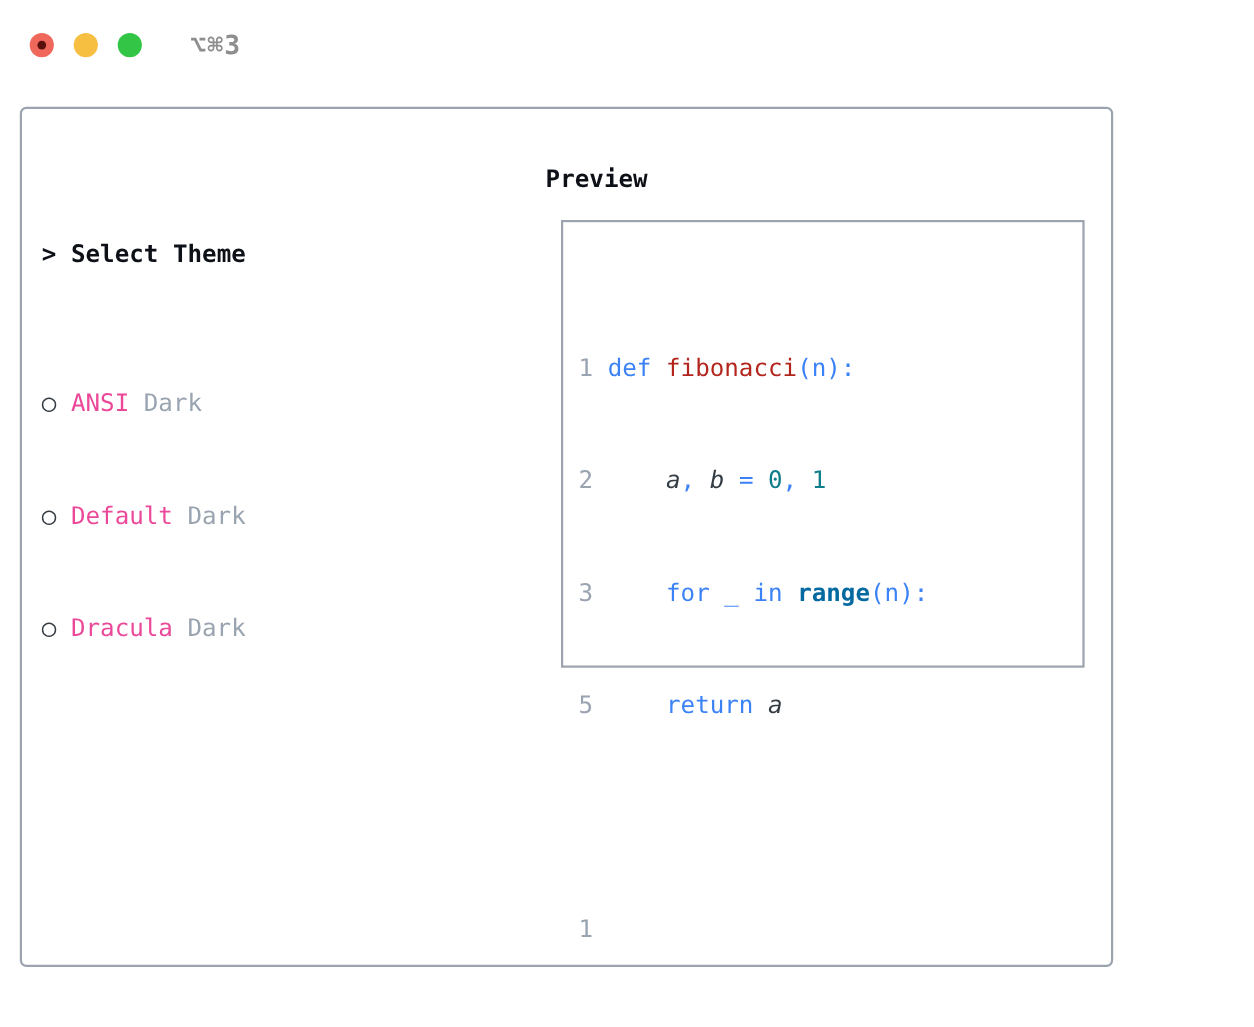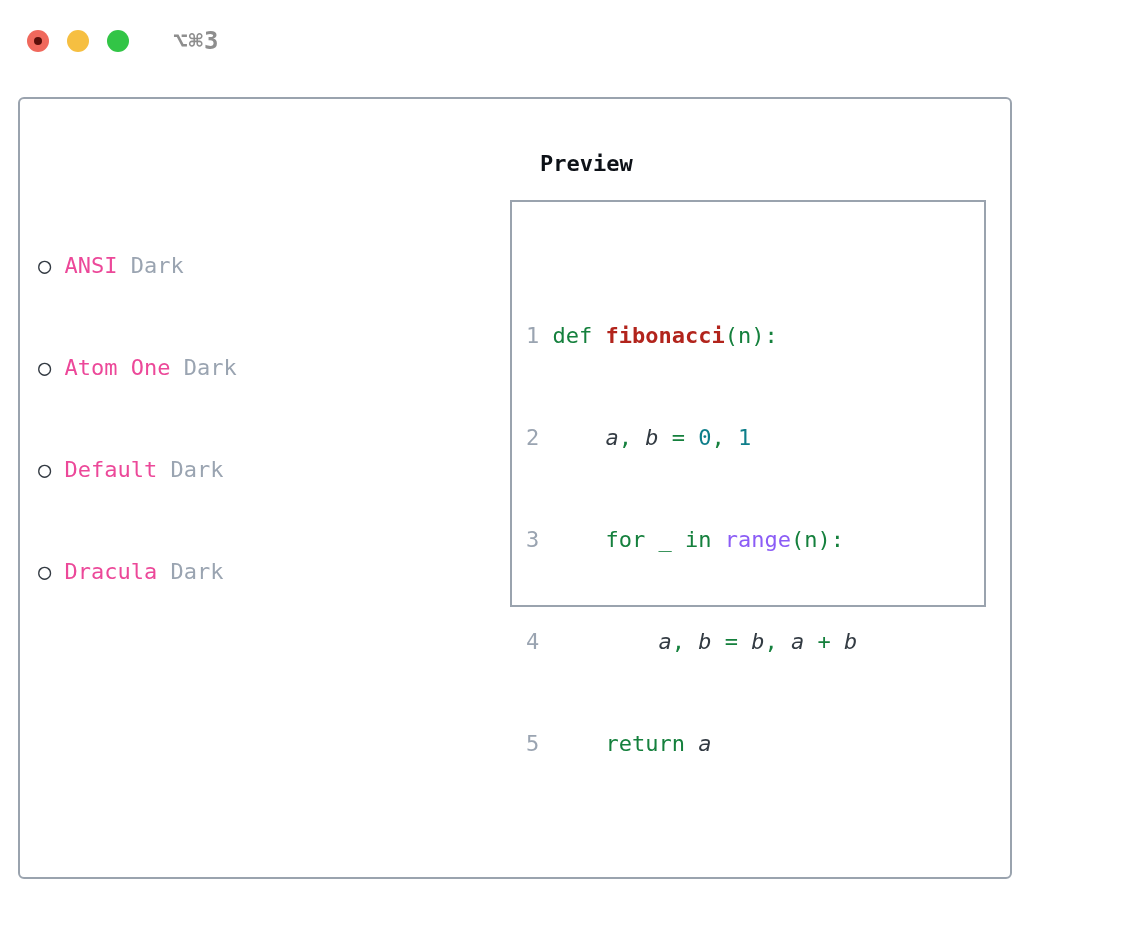--- a/index.html
+++ b/index.html
@@ -23,50 +23,50 @@
 
   .left-col{position:absolute;left:18px;top:48px;font-size:22px;line-height:34px;white-space:pre;}
   .row{height:34px;}
   .marker{display:inline-block;width:2ch;color:#343b43;}
   .name{color:#ec4899;}
   .tag{color:#9aa4b1;margin-left:1ch;}
   .row.heading .marker,.row.heading .name{font-weight:bold;color:#0d1117;}
 
   
   .preview-heading{position:absolute;left:476px;top:48px;font-size:22px;line-height:34px;
-                   font-weight:bold;color:#0d1117;margin-left:44px;}
+                   font-weight:bold;color:#0d1117;}
   .preview-box{position:absolute;left:490px;top:101px;width:476px;height:407px;
                border:2px solid #9aa3ae;background:#ffffff;box-sizing:border-box;}
   .code{position:absolute;left:14px;top:49px;font-size:22px;line-height:34px;white-space:pre;}
   .cl{height:34px;}
   .ln{display:inline-block;width:2ch;color:#9aa4b1;}
-  .fg{color:#15803d;}
-  .fn{color:#b2241c;font-weight:bold;}
+  .fg{color:#3b82f6;}
+  .fn{color:#b2241c;}
   .lit{color:#0e7e8a;}
-  .blue{color:#8b5cf6;}
+  .blue{color:#0369a1;font-weight:bold;}
   .var{color:#333b43;font-style:italic;}
 </style>
 </head>
 <body>
 
 <div class="window">
 
   <div class="titlebar">
     <div class="dot red"></div>
     <div class="dot yellow"></div>
     <div class="dot green"></div>
     <div class="win-title">⌥⌘3</div>
   </div>
 
   <div class="main-box">
 
     <div class="left-col">
+      <div class="row heading"><span class="marker">&gt;</span><span class="name">Select Theme</span></div>
 
       <div class="row"><span class="marker">○</span><span class="name">ANSI</span><span class="tag">Dark</span></div>
-      <div class="row"><span class="marker">○</span><span class="name">Atom One</span><span class="tag">Dark</span></div>
       <div class="row"><span class="marker">○</span><span class="name">Default</span><span class="tag">Dark</span></div>
       <div class="row"><span class="marker">○</span><span class="name">Dracula</span><span class="tag">Dark</span></div>
       
       
       
       
       
       
 
       
@@ -81,21 +81,20 @@
       
     </div>
 
     <div class="preview-heading">Preview</div>
 
     <div class="preview-box">
       <div class="code">
         <div class="cl"><span class="ln">1</span><span class="fg">def </span><span class="fn">fibonacci</span><span class="fg">(n):</span></div>
         <div class="cl"><span class="ln">2</span><span class="fg">    </span><span class="var">a</span><span class="fg">, </span><span class="var">b</span><span class="fg"> = </span><span class="lit">0</span><span class="fg">, </span><span class="lit">1</span></div>
         <div class="cl"><span class="ln">3</span><span class="fg">    for _ in </span><span class="blue">range</span><span class="fg">(n):</span></div>
-        <div class="cl"><span class="ln">4</span><span class="fg">        </span><span class="var">a</span><span class="fg">, </span><span class="var">b</span><span class="fg"> = </span><span class="var">b</span><span class="fg">, </span><span class="var">a</span><span class="fg"> + </span><span class="var">b</span></div>
         <div class="cl"><span class="ln">5</span><span class="fg">    return </span><span class="var">a</span></div>
         <div class="cl"></div>
         <div class="cl"><span class="ln">1</span></div>
         
         
       </div>
     </div>
 
   </div>
 </div>

